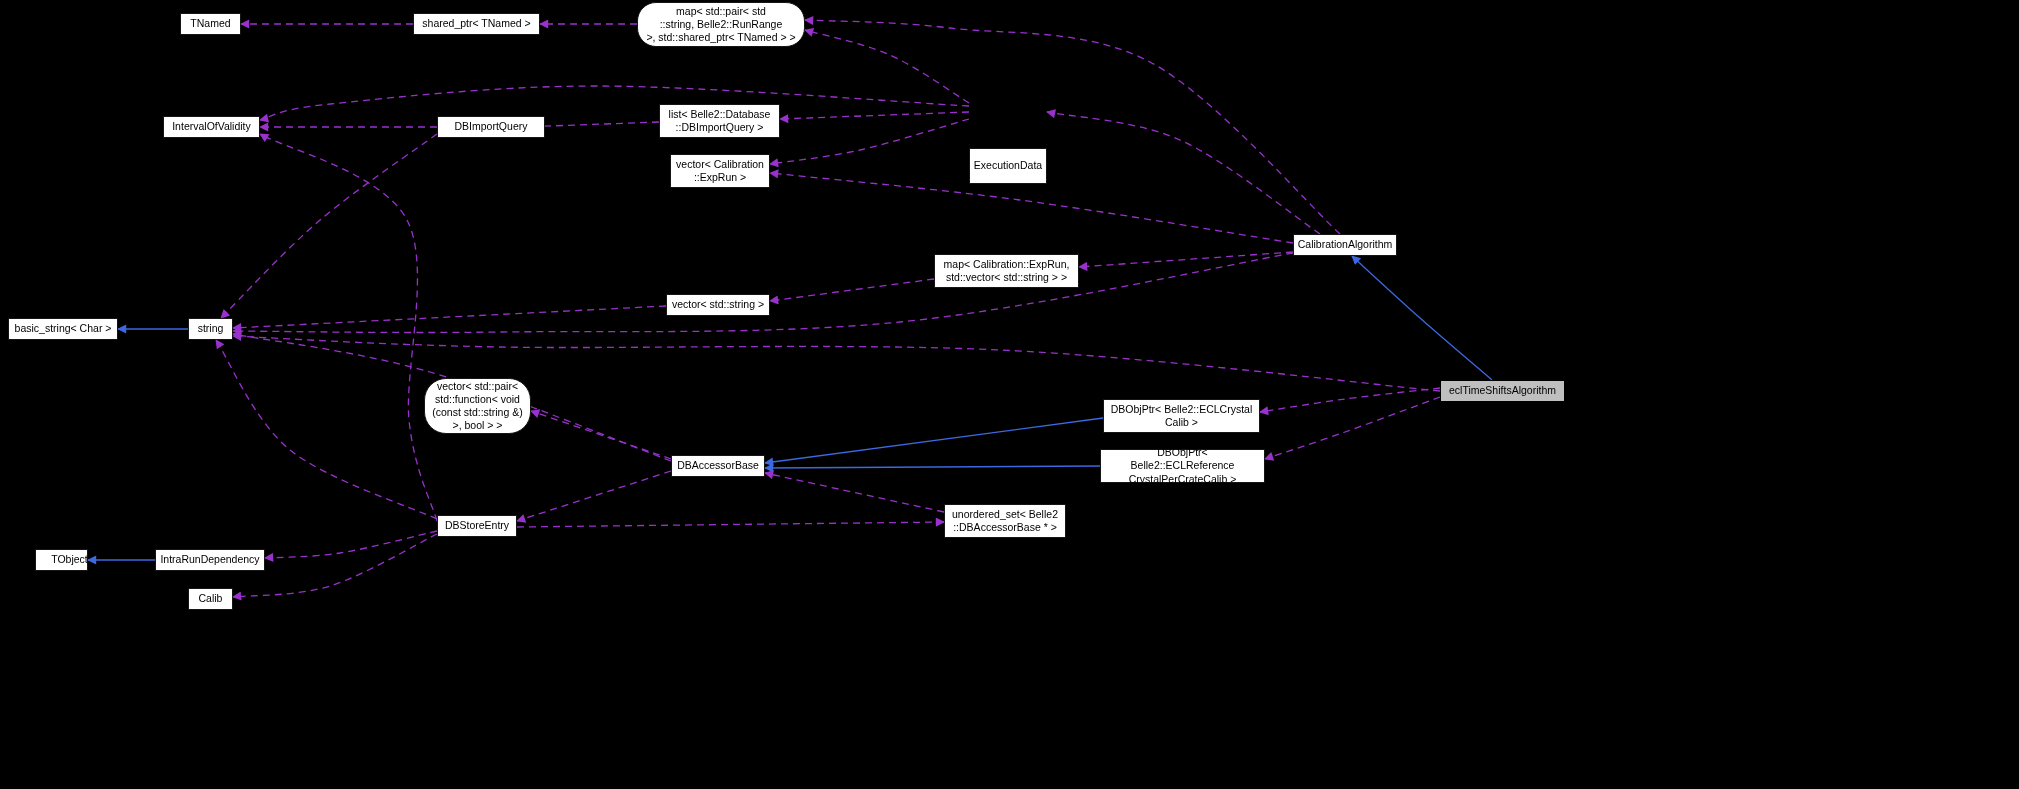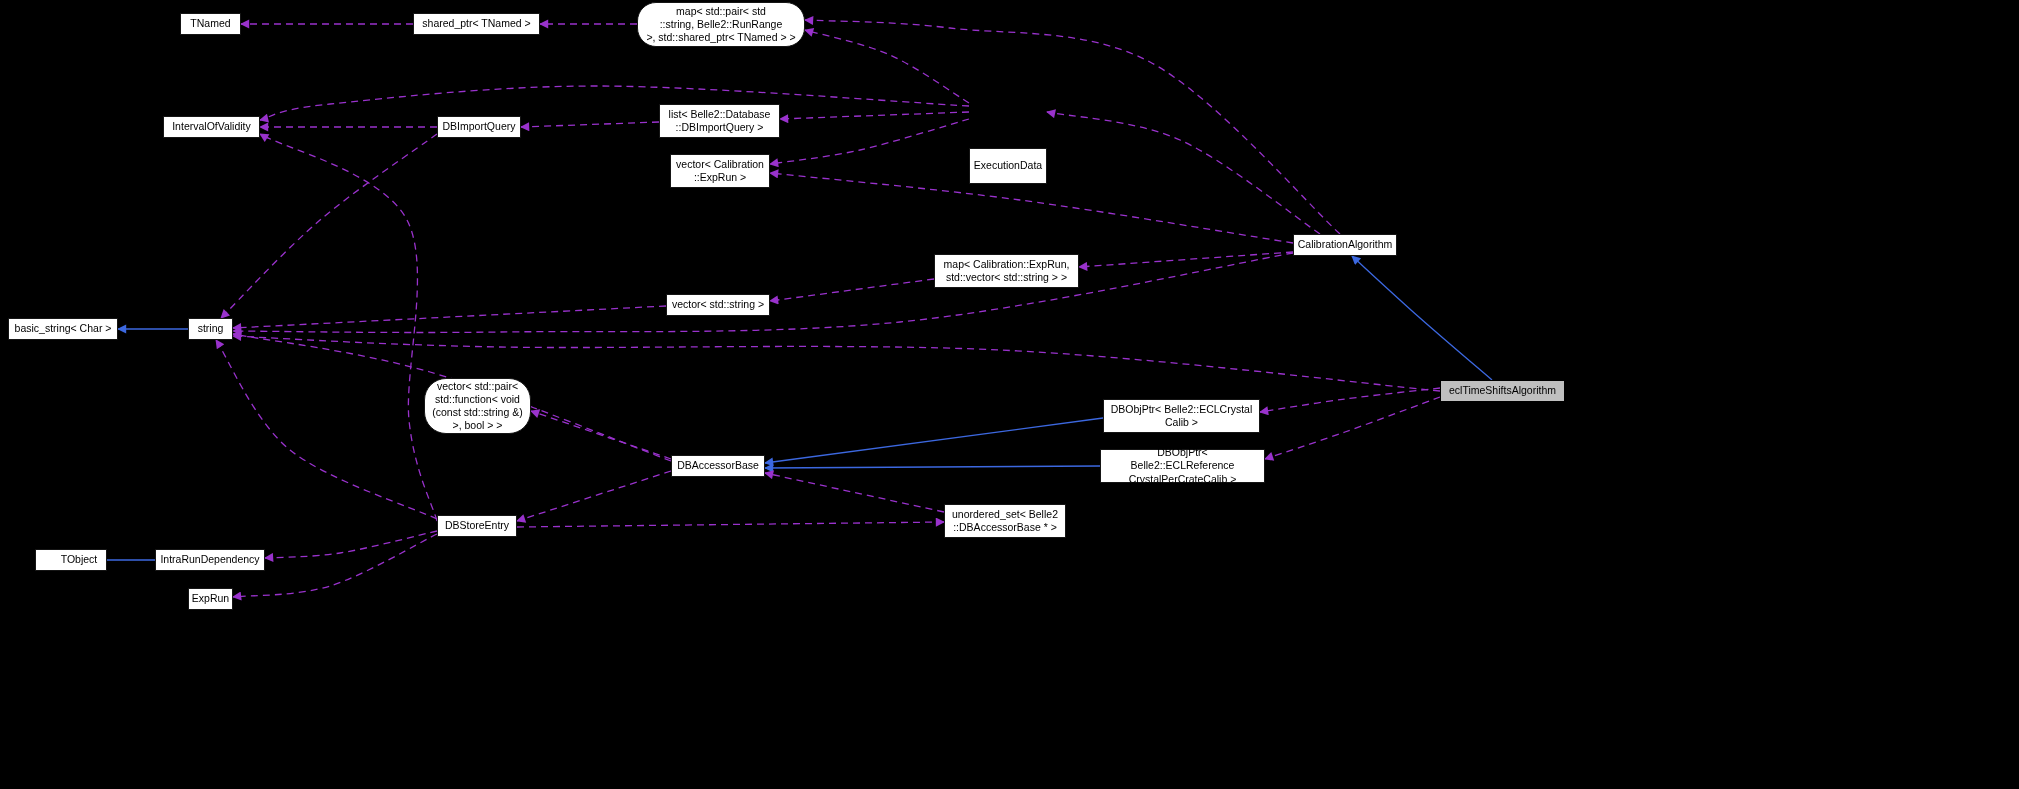--- a/index.html
+++ b/index.html
@@ -60,21 +60,21 @@
       <path d="M437,134 C417.5,148.33333333333334 356,189.33333333333334 320,220 C284,250.66666666666666 237.5,301.6666666666667 221,318" fill="none" stroke="#9932CC" stroke-width="1.3" stroke-dasharray="7,5" marker-end="url(#arrow-dashed)"></path>
     </svg>
 
 <div class="node" style="left: 180px; top: 13px; width: 61px; height: 22px;">TNamed</div>
     <div class="node" style="left: 413px; top: 13px; width: 127px; height: 22px;">shared_ptr&lt; TNamed &gt;</div>
     <div class="node" style="left: 637px; top: 2px; width: 168px; height: 45px; border-radius: 19px;">map&lt; std::pair&lt; std
 ::string, Belle2::RunRange
 &gt;, std::shared_ptr&lt; TNamed &gt; &gt;</div>
     <div class="node" style="left: 969px; top: 100px; width: 78px; height: 36px; margin-top: 48px;">ExecutionData</div>
     <div class="node" style="left: 163px; top: 116px; width: 97px; height: 22px;">IntervalOfValidity</div>
-    <div class="node" style="left: 437px; top: 116px; width: 84px; height: 22px;">DBImportQuery</div>
+    <div class="node" style="left: 437px; top: 116px; width: 108px; height: 22px;">DBImportQuery</div>
     <div class="node" style="left: 659px; top: 104px; width: 121px; height: 34px;">list&lt; Belle2::Database
 ::DBImportQuery &gt;</div>
     <div class="node" style="left: 670px; top: 154px; width: 100px; height: 34px;">vector&lt; Calibration
 ::ExpRun &gt;</div>
     <div class="node" style="left: 1293px; top: 234px; width: 104px; height: 22px;">CalibrationAlgorithm</div>
     <div class="node" style="left: 934px; top: 254px; width: 145px; height: 34px;">map&lt; Calibration::ExpRun,
 std::vector&lt; std::string &gt; &gt;</div>
     <div class="node" style="left: 666px; top: 294px; width: 104px; height: 22px;">vector&lt; std::string &gt;</div>
     <div class="node" style="left: 8px; top: 318px; width: 110px; height: 22px;">basic_string&lt; Char &gt;</div>
     <div class="node" style="left: 188px; top: 318px; width: 45px; height: 22px;">string</div>
@@ -84,16 +84,16 @@
 &gt;, bool &gt; &gt;</div>
     <div class="node" style="left: 1103px; top: 399px; width: 157px; height: 34px;">DBObjPtr&lt; Belle2::ECLCrystal
 Calib &gt;</div>
     <div class="node" style="left: 671px; top: 455px; width: 94px; height: 22px;">DBAccessorBase</div>
     <div class="node" style="left: 1100px; top: 449px; width: 165px; height: 34px;">DBObjPtr&lt; Belle2::ECLReference
 CrystalPerCrateCalib &gt;</div>
     <div class="node node-highlight" style="left: 1440px; top: 380px; width: 125px; height: 22px;">eclTimeShiftsAlgorithm</div>
     <div class="node" style="left: 944px; top: 504px; width: 122px; height: 34px;">unordered_set&lt; Belle2
 ::DBAccessorBase * &gt;</div>
     <div class="node" style="left: 437px; top: 515px; width: 80px; height: 22px;">DBStoreEntry</div>
-    <div class="node" style="left: 35px; top: 549px; width: 72px; height: 22px; padding-left: 19px;">TObject</div>
+    <div class="node" style="left: 35px; top: 549px; width: 53px; height: 22px; padding-left: 19px;">TObject</div>
     <div class="node" style="left: 155px; top: 549px; width: 110px; height: 22px;">IntraRunDependency</div>
-    <div class="node" style="left: 188px; top: 588px; width: 45px; height: 22px;">ExpRun</div>
+    <div class="node" style="left: 188px; top: 588px; width: 45px; height: 22px;">Calib</div>
   </div>
 
 </body></html>

